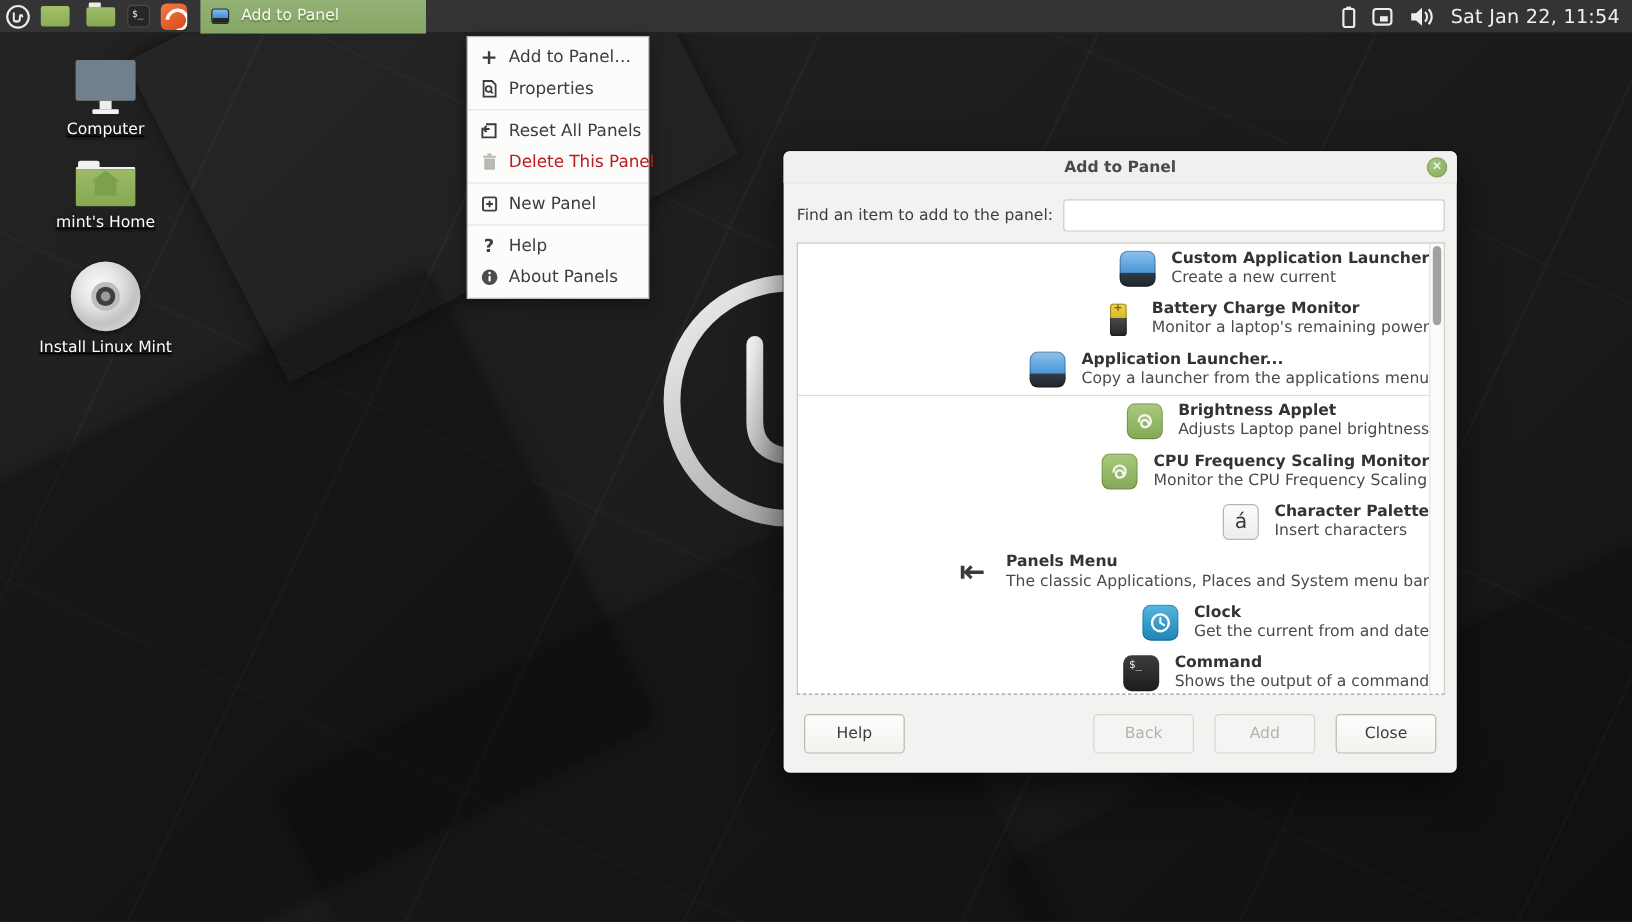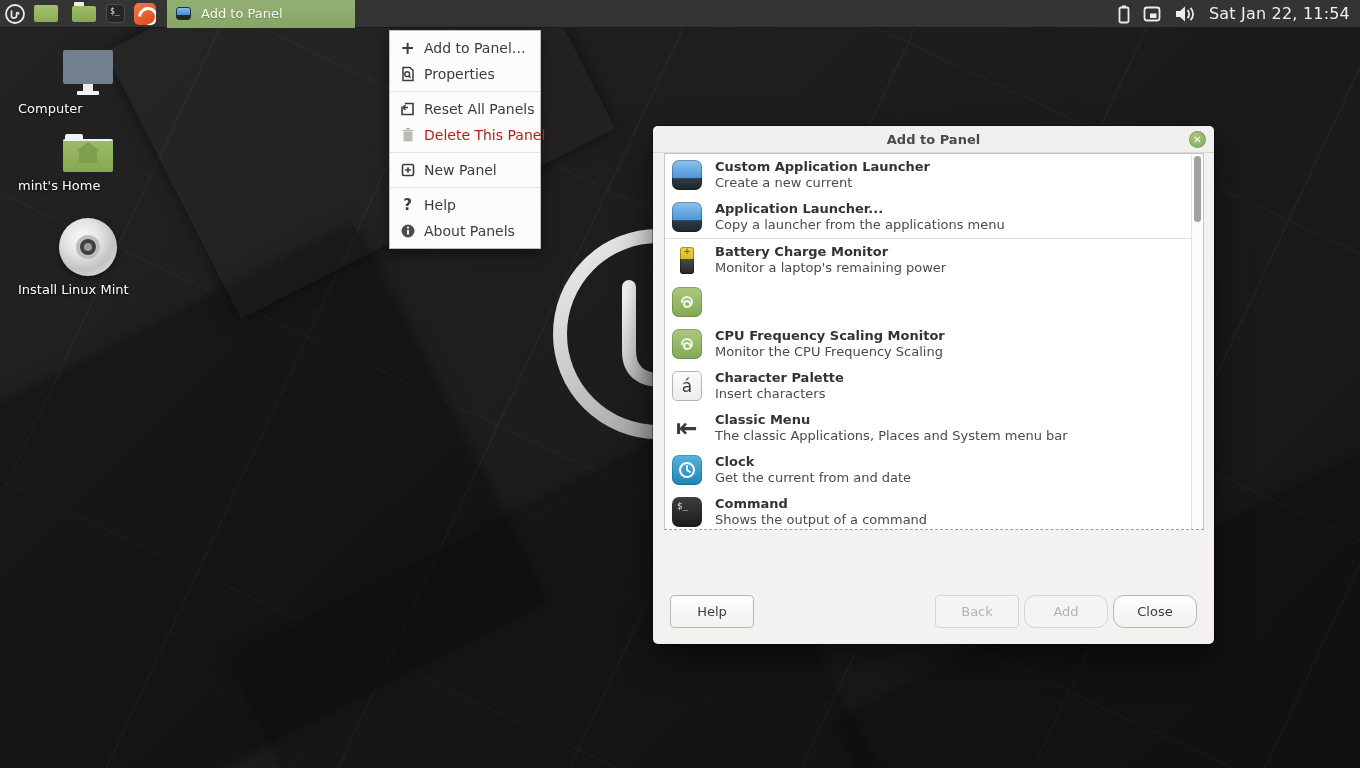--- a/index.html
+++ b/index.html
@@ -38,21 +38,21 @@
   .taskbar-item { height:28px; margin-left:6px; width:188px; background:linear-gradient(#93b175,#86a566);
                   display:flex; align-items:center; padding:0 9px; cursor:pointer; }
   .win-icon { width:15px; height:13px; border-radius:3px; background:linear-gradient(#86bce9 0%,#4590d4 60%,#2b2b2b 62%,#222 100%);
               border:1px solid #203040; margin-right:10px; }
   .taskbar-label { color:#f7faf2; font-size:13px; text-shadow:0 1px 1px rgba(0,0,0,.25); }
   .tray { margin-left:auto; display:flex; align-items:center; }
   .tray svg { display:block; margin:0 5px; }
   .clock-text { color:#f0f0ee; font-size:16px; margin:0 10px 0 7px; letter-spacing:.2px; }
 
   
-  .dicon { position:absolute; width:140px; text-align:left; cursor:pointer; }
+  .dicon { position:absolute; width:140px; text-align:center; cursor:pointer;text-decoration:underline; }
   .dicon .lbl { color:#fff; font-size:13px; margin-top:6px; text-shadow:0 1px 3px rgba(0,0,0,.95); }
   .computer { left:18px; top:50px; }
   .screen { width:50px; height:34px; background:#71808c; border-radius:2px; margin:0 auto; }
   .stand { width:10px; height:7px; background:#ededed; margin:0 auto; }
   .stand-base { width:22px; height:4px; background:#f4f4f4; border-radius:1px; margin:0 auto; }
   .home { left:18px; top:134px; }
   .hfolder { position:relative; width:50px; height:38px; margin:0 auto; }
   .hfolder .tab { position:absolute; left:2px; top:0; width:18px; height:7px; background:#f2f2f0; border-radius:2px 2px 0 0; }
   .hfolder .body { position:absolute; left:0; top:5px; width:50px; height:33px; background:linear-gradient(#9cba66,#87a751); border-radius:2px; border-top:2px solid #f2f2f0; }
   .hfolder .house { position:absolute; left:16px; top:16px; width:18px; height:13px; background:#7da04c; }
@@ -87,21 +87,21 @@
                background:radial-gradient(circle at 35% 30%, #a3c57e, #84ad5e); color:#fff; font-size:10px; font-weight:bold;
                display:flex; align-items:center; justify-content:center; cursor:pointer;
                box-shadow:inset 0 0 0 1px rgba(0,0,0,.12); }
   .search-row { display:flex; align-items:center; margin:13px 10px 9px 11px; }
   .search-label { color:#3c3c3c; white-space:nowrap; margin-right:8px; }
   .search-input { flex:1; height:27px; border:1px solid #cccbc7; border-radius:3px; background:#fff;
                   padding:0 7px; font-size:13px; font-family:inherit; outline:none; }
   .list { position:relative; margin:0 10px 0 11px; height:377px; background:#fff;
           border:1px solid #c6c5c1; border-bottom:1px dashed #9d9d9b; overflow:hidden; }
   .rows { margin-right:12px; }
-  .lrow { height:42px; display:flex; align-items:center; padding-left:7px; cursor:pointer; }
+  .lrow { height:42px; display:flex; align-items:center; padding-left:7px; cursor:pointer;justify-content:flex-end; }
   .lrow.group-end { border-bottom:1px solid #dededb; height:43px; }
   .licon { width:30px; height:30px; flex:none; margin-right:13px; position:relative;
            display:flex; align-items:center; justify-content:center; }
   .ltext .t { font-weight:bold; color:#333; line-height:16px; }
   .ltext .d { color:#4a4a4a; line-height:16px; }
   .ic-launcher { border-radius:7px; background:linear-gradient(#8ec3ec 0%,#4b97d8 60%,#303b44 62%,#1f242a 100%);
                  box-shadow:inset 0 0 0 1px rgba(0,0,0,.25); }
   .ic-batt-shell { width:14px; height:27px; border-radius:3px; overflow:hidden; position:relative;
                    background:linear-gradient(#f0d447 0%,#d9b92c 45%,#4a4a46 46%,#262624 100%);
                    box-shadow:inset 0 0 0 1px rgba(0,0,0,.3); }
@@ -115,21 +115,21 @@
   .ic-cmd { border-radius:7px; background:linear-gradient(#3d3d3c,#1c1c1b); color:#ededed;
             font-family:"DejaVu Sans Mono","Liberation Mono",monospace; font-size:9px;
             display:flex; align-items:flex-start; justify-content:flex-start; padding:4px 0 0 5px; }
   .scrollbar { position:absolute; right:0; top:0; bottom:0; width:12px; background:#fbfbfa; border-left:1px solid #e4e3e0; }
   .thumb { position:absolute; left:2px; top:2px; width:7px; height:66px; border-radius:3.5px; background:#a2a2a0; cursor:pointer; }
   .btn-row { position:absolute; left:17px; right:17px; bottom:16px; display:flex; align-items:center; }
   .btn { height:33px; min-width:84px; padding:0 15px; border:1px solid #b9b8b3; border-radius:4px;
          background:linear-gradient(#fdfdfc,#f3f2ef); color:#3b3b3b; font-size:13px; font-family:inherit;
          display:flex; align-items:center; justify-content:center; cursor:pointer; }
   .btn.disabled { color:#b3b2ae; border-color:#d6d5d1; background:#f5f4f2; cursor:default; }
-  .btn + .btn { margin-left:5px;border-radius:11px; }
+  .btn + .btn { margin-left:17px; }
   .flex-sp { flex:1; }
 </style>
 </head>
 <body>
 
 <div class="desktop-bg">
   <div class="facet f1"></div>
   <div class="facet f2"></div>
   <div class="facet f3"></div>
   <div class="facet f4"></div>
@@ -274,54 +274,62 @@
     <span>About Panels</span>
   </div>
 </div>
 
 <div class="dialog">
   <div class="titlebar">
     <span class="dlg-title">Add to Panel</span>
     <span class="close-btn">✕</span>
   </div>
 
+  <div class="search-row">
+    <span class="search-label">Find an item to add to the panel:</span>
+    <input class="search-input" type="text" value="" style="">
+  </div>
 
   <div class="list">
     <div class="rows">
       <div class="lrow">
         <div class="licon ic-launcher"></div>
         <div class="ltext">
             <div class="t">Custom Application Launcher</div>
           <div class="d">Create a new current</div>
-          </div>
-      </div>
-      <div class="lrow group-end">
-        <div class="licon ic-launcher"></div>
-        <div class="ltext">
-            <div class="t">Application Launcher...</div>
-          <div class="d">Copy a launcher from the applications menu</div>
           </div>
       </div>
       <div class="lrow">
         <div class="licon">
           <div class="ic-batt-shell">
               <div class="ic-batt-nub"></div>
             </div>
         </div>
         <div class="ltext">
             <div class="t">Battery Charge Monitor</div>
           <div class="d">Monitor a laptop's remaining power</div>
           </div>
       </div>
+      <div class="lrow group-end">
+        <div class="licon ic-launcher"></div>
+        <div class="ltext">
+            <div class="t">Application Launcher...</div>
+          <div class="d">Copy a launcher from the applications menu</div>
+          </div>
+      </div>
       <div class="lrow">
         <div class="licon ic-swirl">
           <svg width="20" height="20" viewBox="0 0 20 20">
               <path d="M5,10 a5,5 0 1 1 5,5 M10,15 a3,3 0 1 1 3,-3" fill="none" stroke="#f2f6ea" stroke-width="2" stroke-linecap="round"></path>
             </svg>
         </div>
+        <div class="ltext">
+            <div class="t">Brightness Applet</div>
+          <div class="d">Adjusts Laptop panel brightness</div>
+          </div>
       </div>
       <div class="lrow">
         <div class="licon ic-swirl">
           <svg width="20" height="20" viewBox="0 0 20 20">
               <path d="M5,10 a5,5 0 1 1 5,5 M10,15 a3,3 0 1 1 3,-3" fill="none" stroke="#f2f6ea" stroke-width="2" stroke-linecap="round"></path>
             </svg>
         </div>
         <div class="ltext">
             <div class="t">CPU Frequency Scaling Monitor</div>
           <div class="d">Monitor the CPU Frequency Scaling</div>
@@ -330,21 +338,21 @@
       <div class="lrow">
         <div class="licon ic-char">á</div>
         <div class="ltext">
             <div class="t">Character Palette</div>
           <div class="d">Insert characters</div>
           </div>
       </div>
       <div class="lrow">
         <div class="licon ic-classic">⇤</div>
         <div class="ltext">
-            <div class="t">Classic Menu</div>
+            <div class="t">Panels Menu</div>
           <div class="d">The classic Applications, Places and System menu bar</div>
           </div>
       </div>
       <div class="lrow">
         <div class="licon ic-clock">
           <svg width="20" height="20" viewBox="0 0 20 20">
             <circle cx="10" cy="10" r="7" fill="none" stroke="#fff" stroke-width="2"></circle>
             <path d="M10,6 L10,10 L13,12" fill="none" stroke="#fff" stroke-width="1.8" stroke-linecap="round"></path>
           </svg>
         </div>

